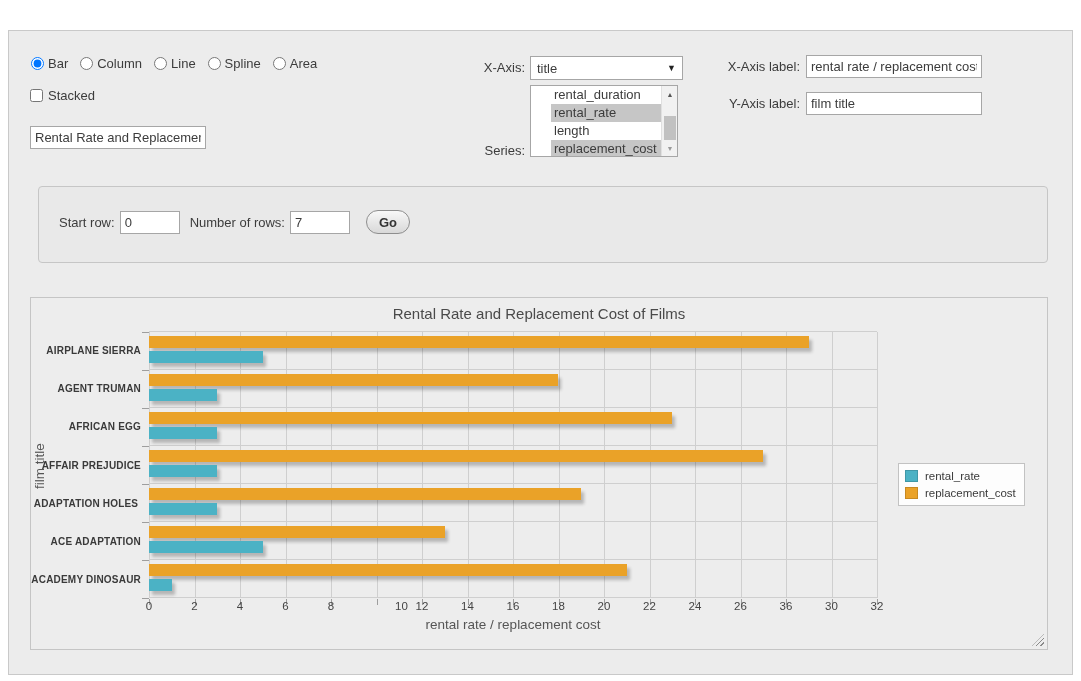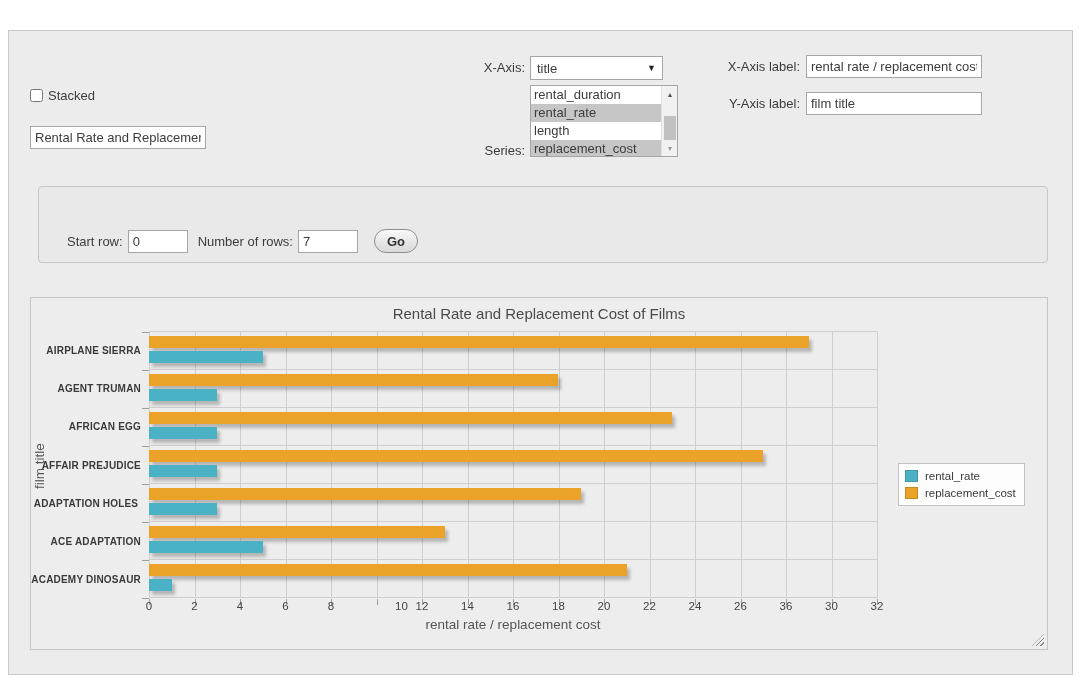--- a/index.html
+++ b/index.html
@@ -27,45 +27,45 @@
                        font-family: "Liberation Sans", sans-serif; font-size: 13px; color: #3c3c3c;
                        padding: 0 4px; }
   .title-input { position: absolute; left: 30px; top: 126px; width: 176px; }
 
   .lbl { position: absolute; text-align: right; color: #3c3c3c; }
   .lbl-xaxis      { left: 420px; top: 60px;  width: 105px; }
   .lbl-series     { left: 420px; top: 143px; width: 105px; }
   .lbl-xaxislabel { left: 700px; top: 59px;  width: 100px; }
   .lbl-yaxislabel { left: 700px; top: 96px;  width: 100px; }
 
-  .select-box { position: absolute; left: 530px; top: 56px; width: 133px; height: 24px;
+  .select-box { position: absolute; left: 530px; top: 56px; width: 153px; height: 24px;
                 background: #fff; border: 1px solid #a6a6a6; display: flex; align-items: center;
                 padding: 8px 6px; cursor: default; }
   .select-box .sel-text { flex: 1; }
   .select-box .sel-arrow { font-size: 9px; color: #222; }
 
   .multi-select { position: absolute; left: 530px; top: 85px; width: 148px; height: 72px;
                   background: #fff; border: 1px solid #a6a6a6; overflow: hidden; }
-  .ms-options { position: absolute; left: 0; top: 0; right: 16px; bottom: 0; }
+  .ms-options { position: absolute; left: 0; top: 0; right: 16px; bottom: 0; padding-left: 20px; }
   .ms-option { height: 18px; line-height: 18px; padding: 0 3px; white-space: nowrap; }
   .ms-option.selected { background: #c6c6c6; }
   .ms-scrollbar { position: absolute; right: 0; top: 0; width: 16px; height: 100%;
                   background: #f1f1f1; border-left: 1px solid #e0e0e0; }
   .ms-btn { position: absolute; left: 0; width: 16px; height: 16px; background: #f1f1f1;
             display: flex; align-items: center; justify-content: center; font-size: 7px; color: #555; }
   .ms-btn.up { top: 0; } .ms-btn.down { bottom: 0; color: #9a9a9a; }
   .ms-thumb { position: absolute; left: 2px; width: 12px; top: 30px; height: 24px; background: #c1c1c1; }
 
   .xaxis-label-input { position: absolute; left: 806px; top: 55px; width: 176px; }
   .yaxis-label-input { position: absolute; left: 806px; top: 92px; width: 176px; }
 
   
   .rows-panel { position: absolute; left: 38px; top: 186px; width: 1010px; height: 77px;
                 background: #e9e9e9; border: 1px solid #c6c6c6; border-radius: 4px; }
-  .rows-inner { position: absolute; left: 20px; top: 42px; display: flex; align-items: center; margin-left: 8px; }
+  .rows-inner { position: absolute; left: 20px; top: 23px; display: flex; align-items: center; }
   .rows-inner .t { margin-right: 5px; }
   .rows-inner input { width: 60px; margin-right: 10px; }
   .go-button { margin-left: 6px; height: 24px; padding: 0 12px; border-radius: 12px;
                border: 1px solid #8e8e8e; background: linear-gradient(#f8f8f8, #d8d8d8);
                font-family: "Liberation Sans", sans-serif; font-size: 13px; font-weight: 600;
                color: #333; cursor: pointer; }
 
   
   .chart-box { position: absolute; left: 30px; top: 297px; width: 1018px; height: 353px;
                background: #ededed; border: 1px solid #c5c5c5; }
@@ -99,20 +99,42 @@
     background: repeating-linear-gradient(135deg, transparent 0 2px, #8a8a8a 2px 3px);
     clip-path: polygon(100% 0, 100% 100%, 0 100%); }
 </style>
 </head>
 <body>
 
 <div class="page">
 
   <div class="frame"></div>
 
+  <div class="radio-row" id="chart-type-radios">
+      <label class="radio-item">
+        <input type="radio" name="chart-type" checked="" style="">
+        <span>Bar</span>
+      </label>
+      <label class="radio-item">
+        <input type="radio" name="chart-type" style="">
+        <span>Column</span>
+      </label>
+      <label class="radio-item">
+        <input type="radio" name="chart-type" style="">
+        <span>Line</span>
+      </label>
+      <label class="radio-item">
+        <input type="radio" name="chart-type" style="">
+        <span>Spline</span>
+      </label>
+      <label class="radio-item">
+        <input type="radio" name="chart-type" style="">
+        <span>Area</span>
+      </label>
+    </div>
 
   <label class="check-row">
     <input type="checkbox" id="stacked-cb" style="">
     <span>Stacked</span>
   </label>
 
   <input type="text" class="title-input" value="Rental Rate and Replacement Cost of Films" style="">
 
   <div class="lbl lbl-xaxis">X-Axis:</div>
   <div class="select-box">

